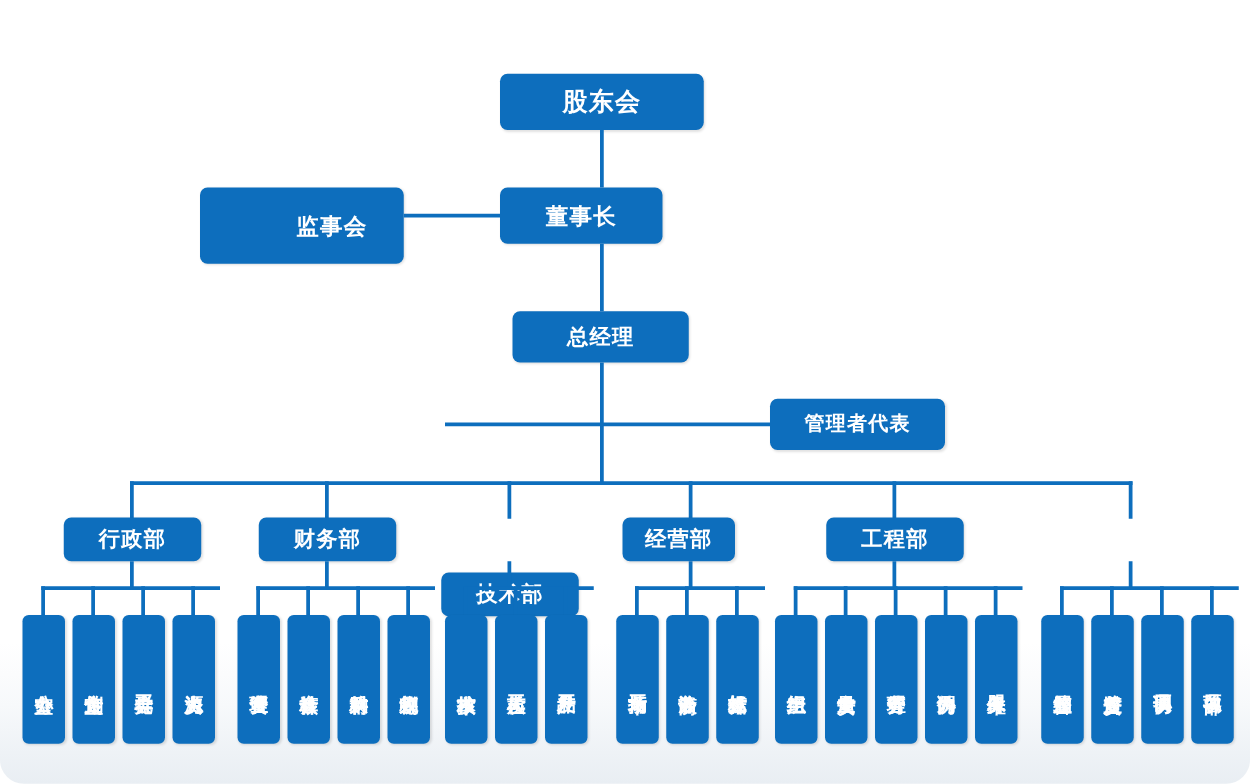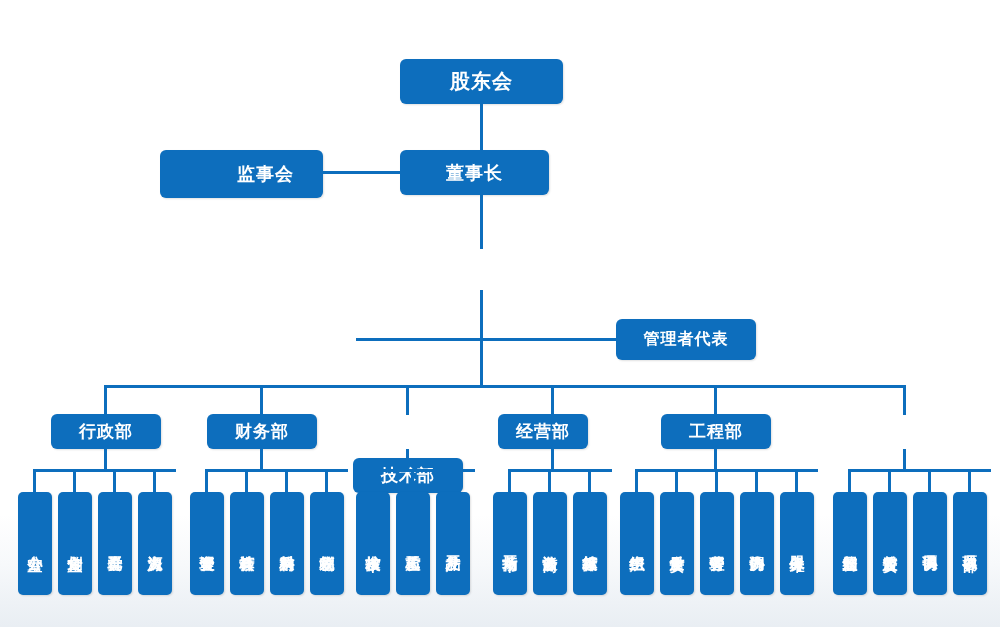--- a/index.html
+++ b/index.html
@@ -18,20 +18,21 @@
   #chart-root {
     position: relative;
     width: 1000px;
     height: 627px;
     background: linear-gradient(to bottom,
                 #ffffff 0%,
                 #ffffff 82%,
                 #f7f9fb 90%,
                 #eef2f6 96%,
                 #e9eef3 100%);
+    border-radius: 19px;
   }
 
   
   .line {
     position: absolute;
     background: #0d6ebd;
   }
   .line.v { width: 3px; }
   .line.h { height: 3px; }
 
@@ -70,28 +71,29 @@
 </style>
 </head>
 <body>
 
 <div id="chart-root">
 
   <div class="node level-1" style="left:400px; top:59px; width:163px; height:45px;">股东会</div>
 
   <div class="line v" style="left:480px; top:104px; height:46px;"></div>
 
-  <div class="node level-2" style="left:400px; top:150px; width:149px; height:45px;">董事长</div>
+  <div class="node level-2" style="left:400px; top:150px; width:130px; height:45px;">董事长</div>
 
-  <div class="node level-2" style="left:160px; top:150px; width:163px; height:48px;padding-left:48px;">监事会</div>
+  <div class="node level-2" style="left:160px; top:150px; width:163px; height:61px;padding-left:48px;">监事会</div>
 
   <div class="line h" style="left:323px; top:171px; width:77px;"></div>
 
   <div class="line v" style="left:480px; top:195px; height:54px;"></div>
 
+  <div class="node level-3" style="left:410px; top:249px; width:141px; height:41px;">总经理</div>
 
   <div class="line v" style="left:480px; top:290px; height:50px;"></div>
 
 
   <div class="node level-4" style="left:616px; top:319px; width:140px; height:41px;font-family:Liberation Serif, serif;">管理者代表</div>
 
   <div class="line h" style="left:356px; top:338px; width:260px;"></div>
 
   <div class="line v" style="left:480px; top:340px; height:47px;"></div>
 

